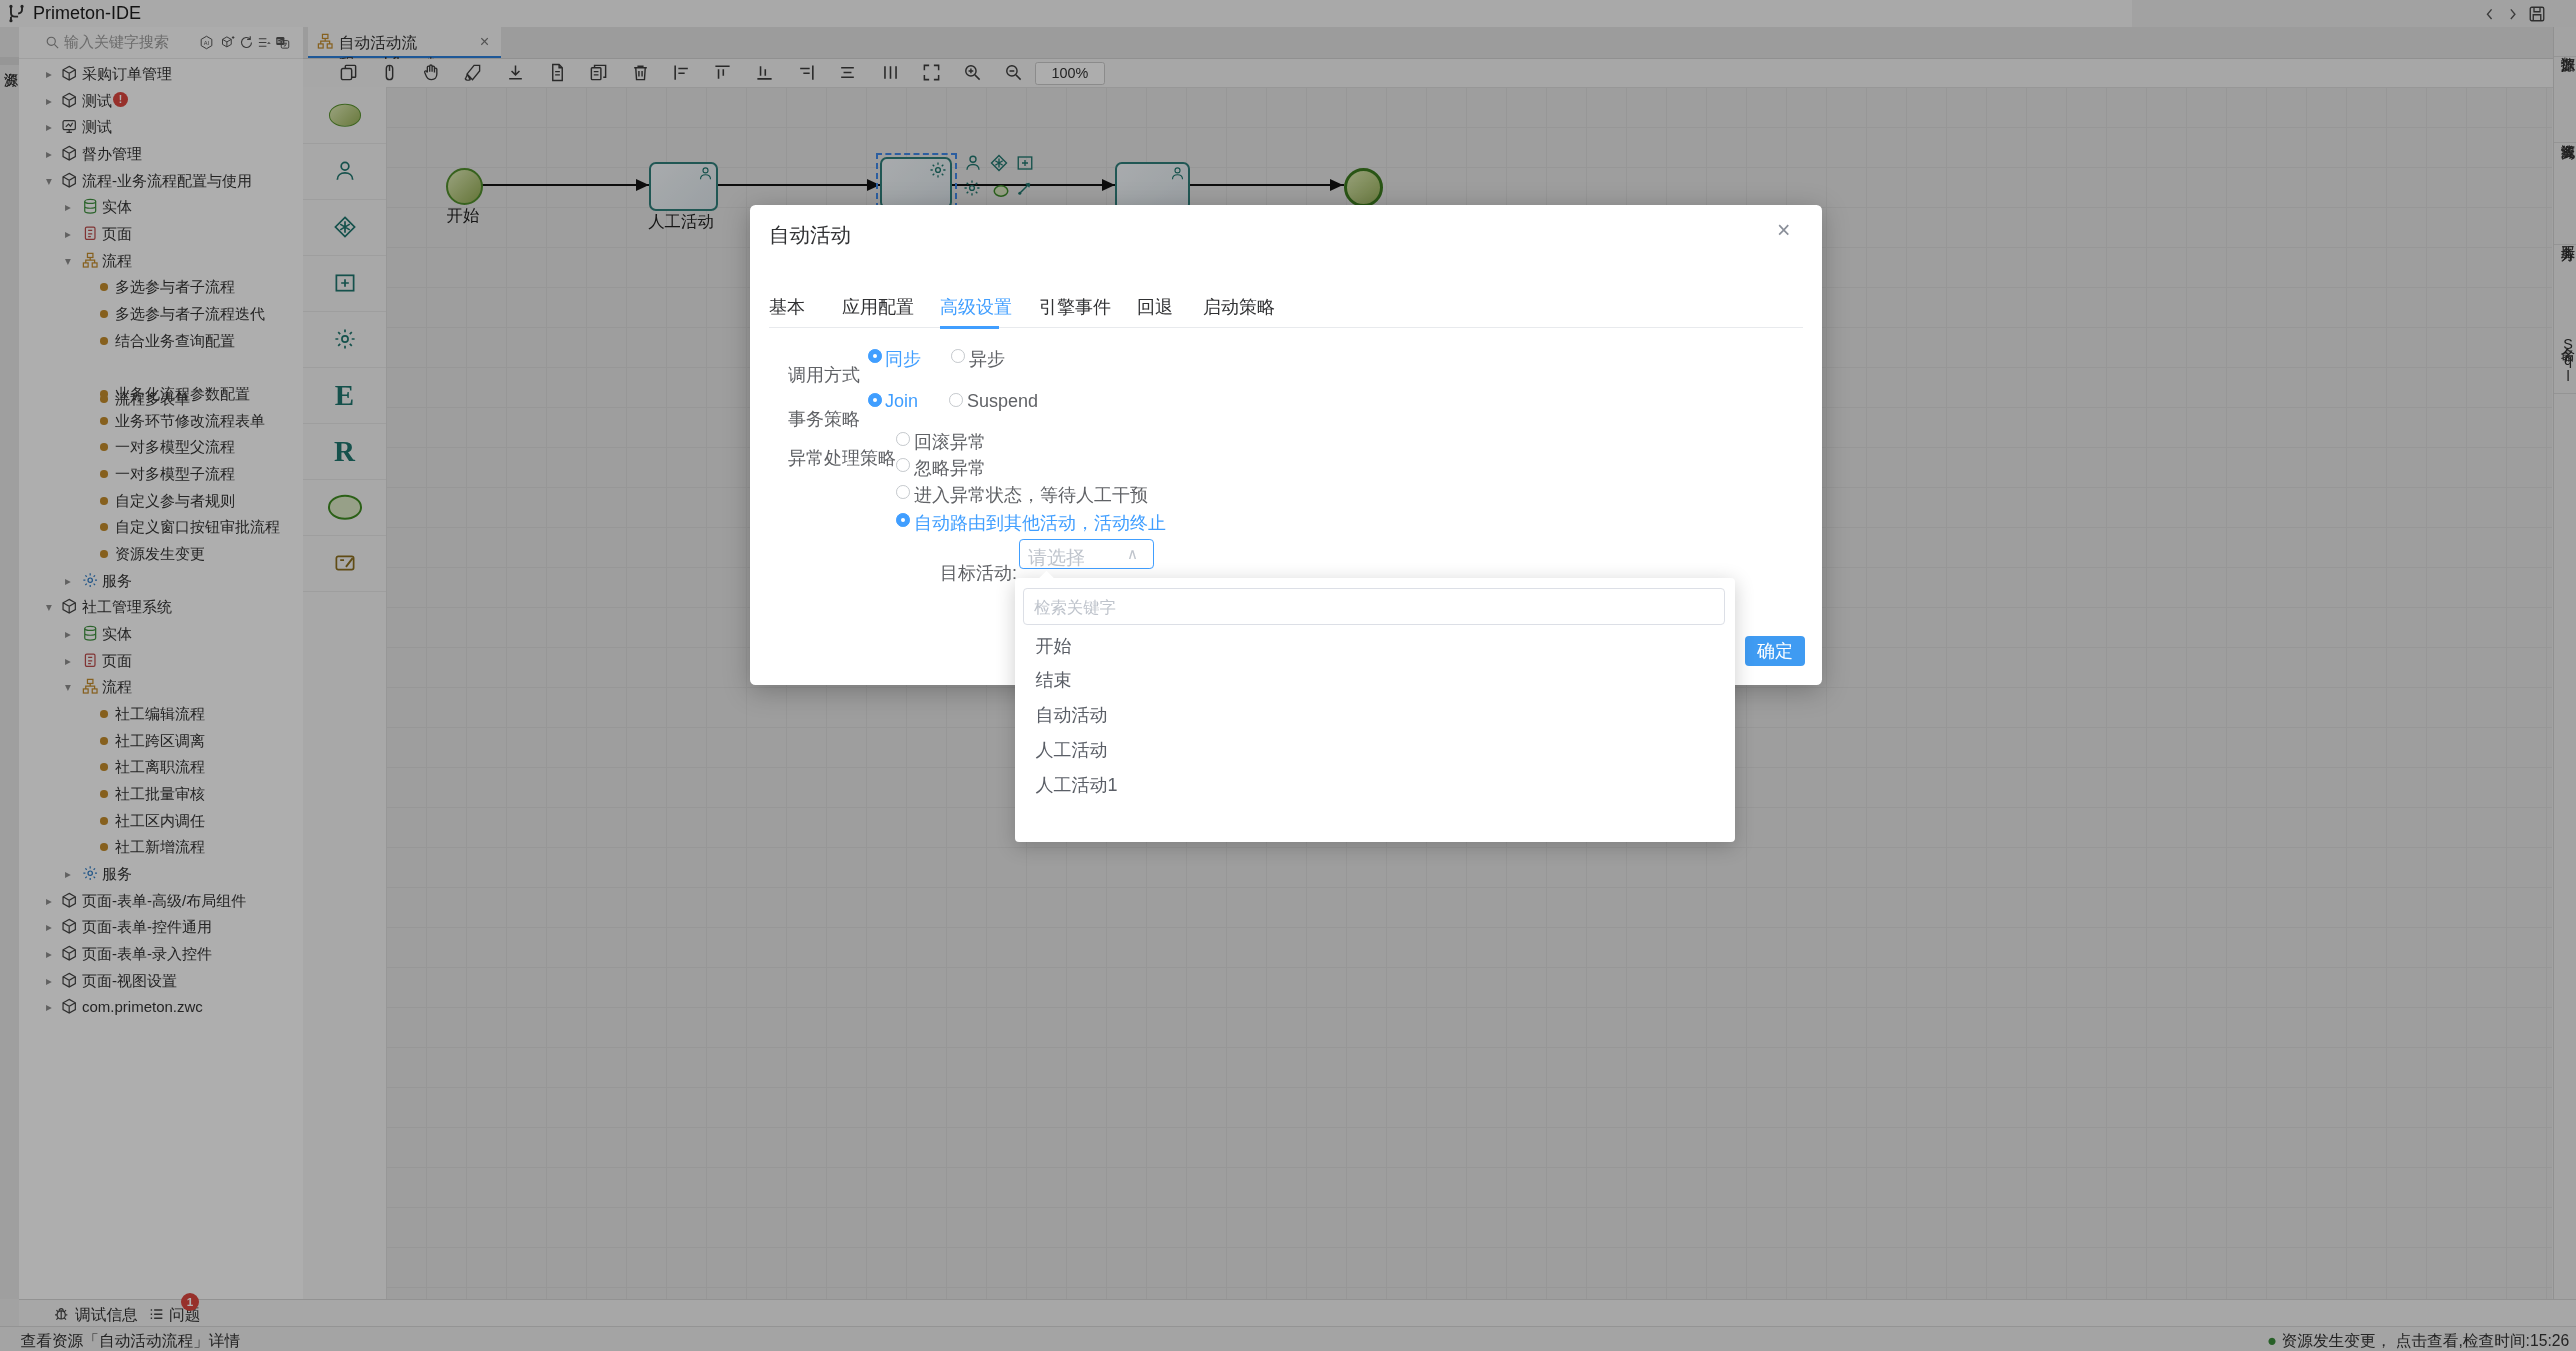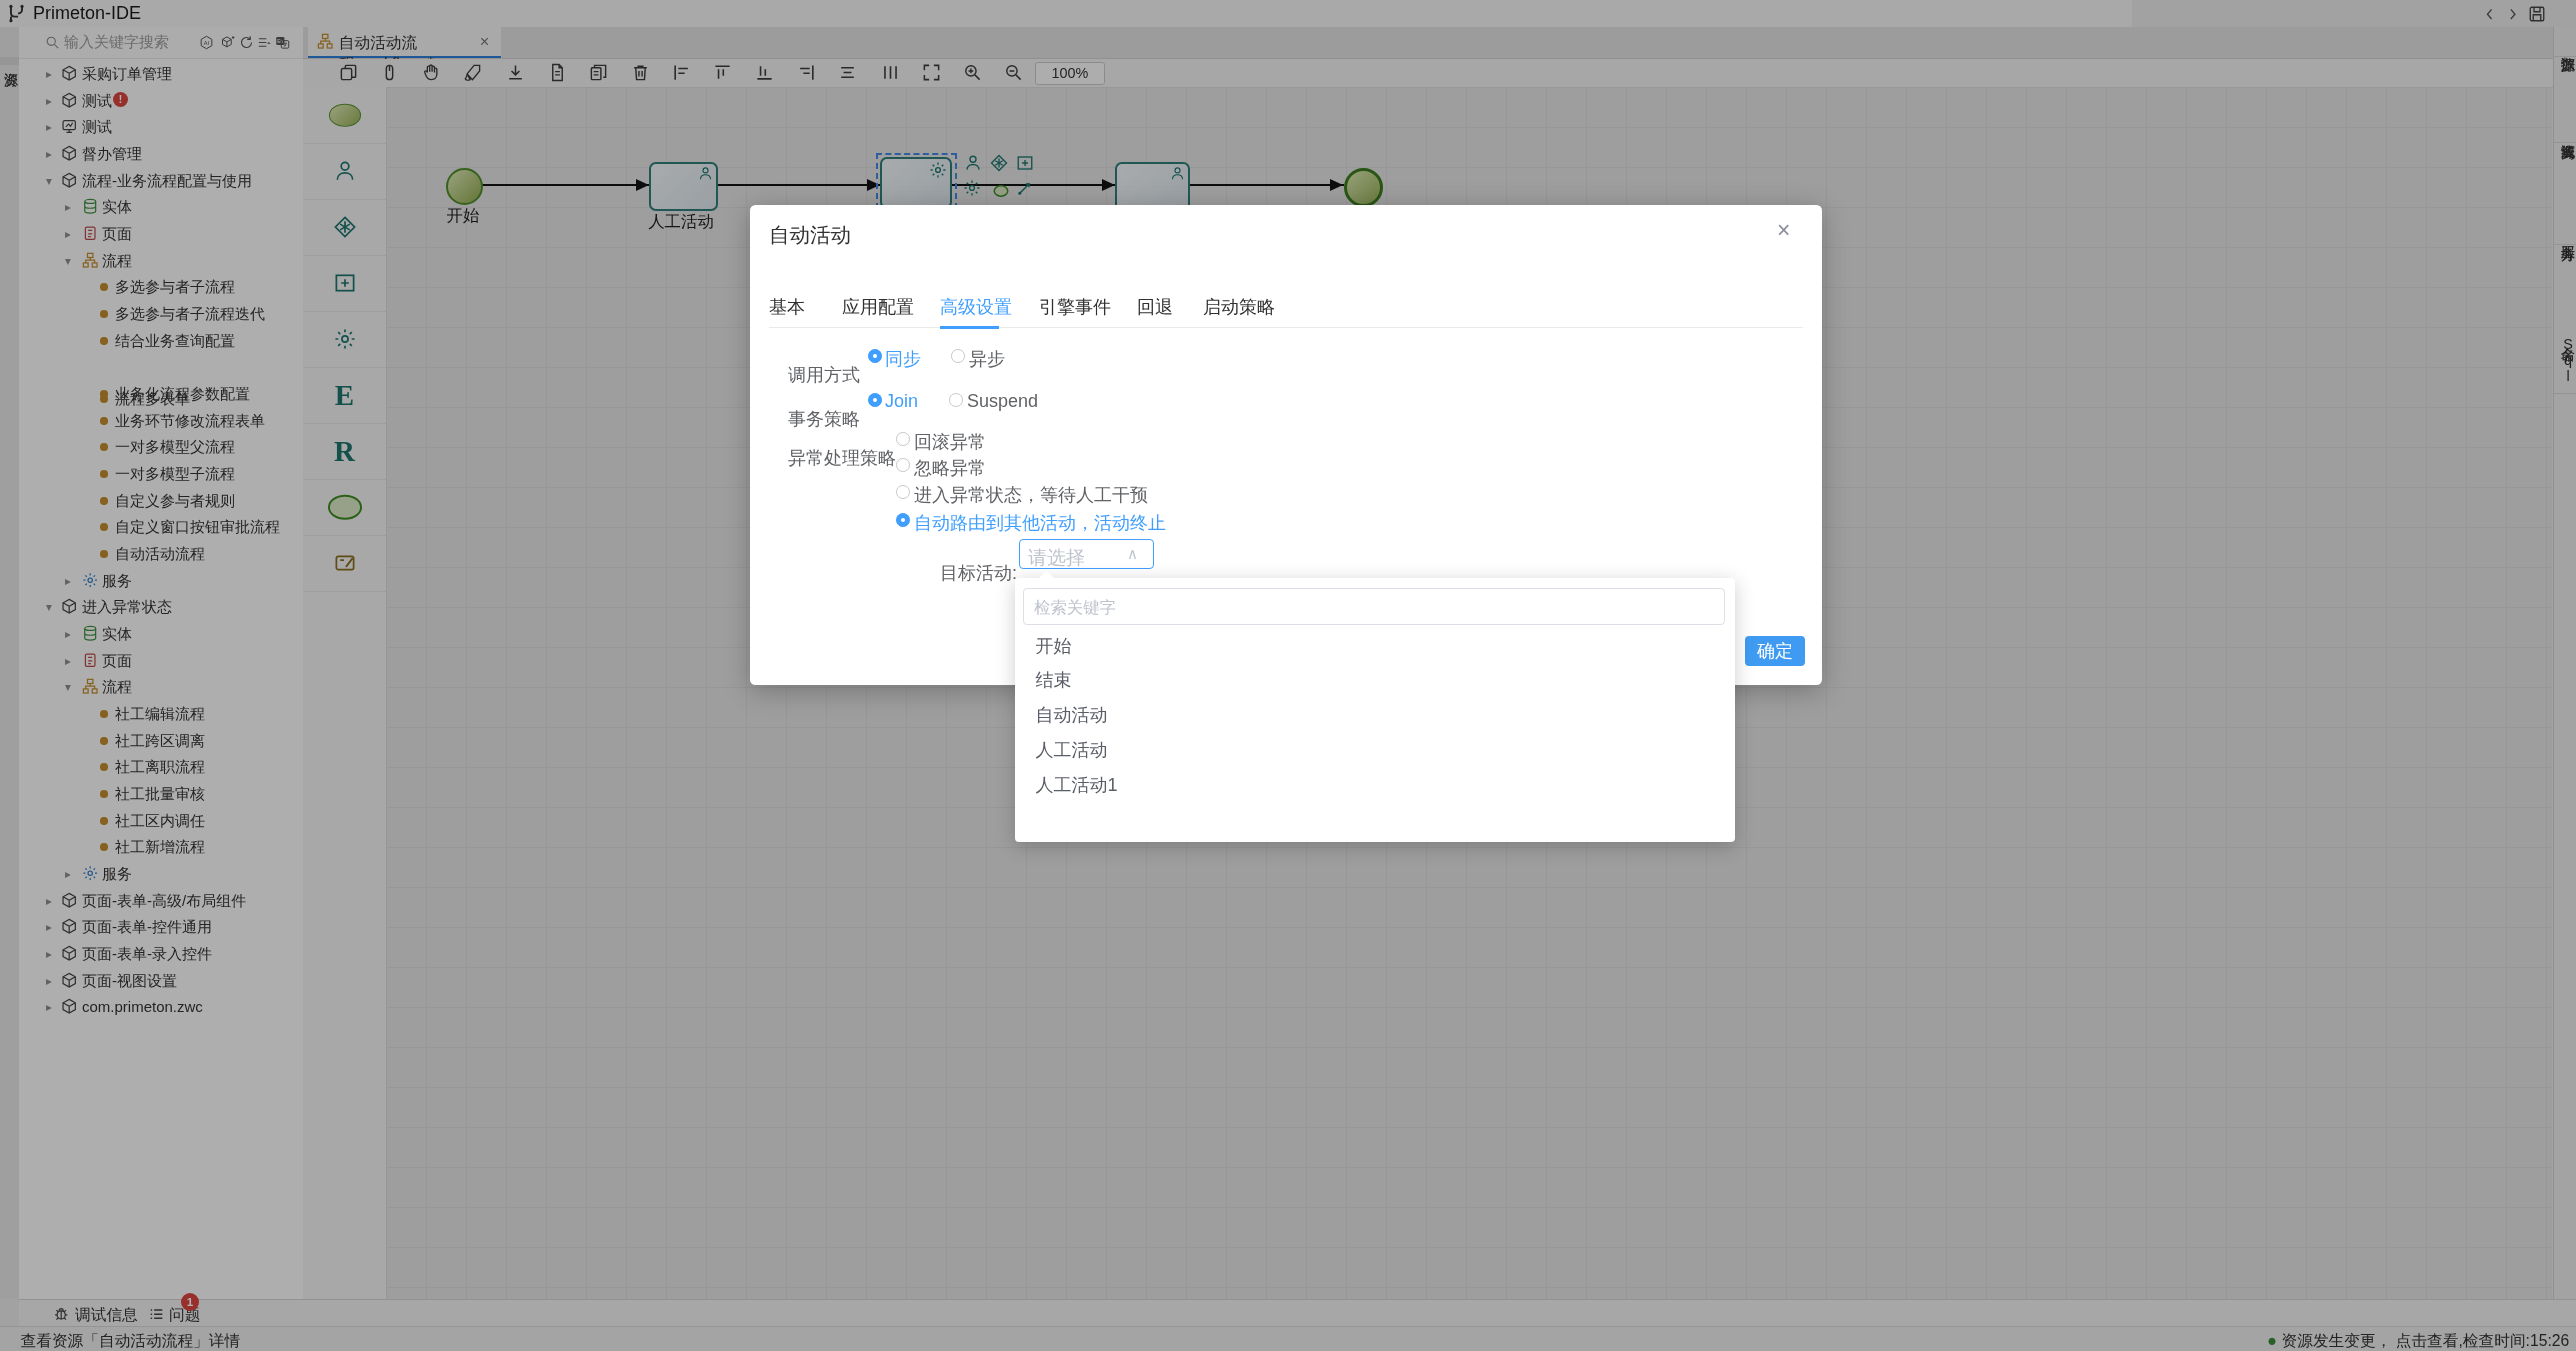--- a/index.html
+++ b/index.html
@@ -384,35 +384,35 @@
         <div class="trow" style="top: 427px;">
           <span class="dot" style="left: 81px;"></span>
           <span class="tlabel" style="left: 96px;">自定义参与者规则</span>
         </div>
         <div class="trow" style="top: 453px;">
           <span class="dot" style="left: 81px;"></span>
           <span class="tlabel" style="left: 96px;">自定义窗口按钮审批流程</span>
         </div>
         <div class="trow" style="top: 480px;">
           <span class="dot" style="left: 81px;"></span>
-          <span class="tlabel" style="left: 96px;">自动活动流程</span>
+          <span class="tlabel" style="left: 96px;">资源发生变更</span>
         </div>
         <div class="trow" style="top: 507px;">
           <span class="arr" style="left: 46px;">▸</span>
           <svg width="16.4" height="16.4" viewBox="0 0 24 24" class="ic" style="color: rgb(47, 122, 194); position: absolute; left: 63px; top: 4.8px;">
             <use href="#sym-gear"></use>
           </svg>
           <span class="tlabel" style="left: 83px;">服务</span>
         </div>
         <div class="trow" style="top: 533px;">
           <span class="arr" style="left: 27px;">▾</span>
           <svg width="16.4" height="16.4" viewBox="0 0 24 24" class="ic" style="color: rgb(68, 68, 68); position: absolute; left: 42px; top: 4.8px;">
             <use href="#sym-cube"></use>
           </svg>
-          <span class="tlabel" style="left: 63px;">进入异常状态</span>
+          <span class="tlabel" style="left: 63px;">社工管理系统</span>
         </div>
         <div class="trow" style="top: 560px;">
           <span class="arr" style="left: 46px;">▸</span>
           <svg width="16.4" height="16.4" viewBox="0 0 24 24" class="ic" style="color: rgb(63, 143, 63); position: absolute; left: 63px; top: 4.8px;">
             <use href="#sym-db"></use>
           </svg>
           <span class="tlabel" style="left: 83px;">实体</span>
         </div>
         <div class="trow" style="top: 587px;">
           <span class="arr" style="left: 46px;">▸</span>

